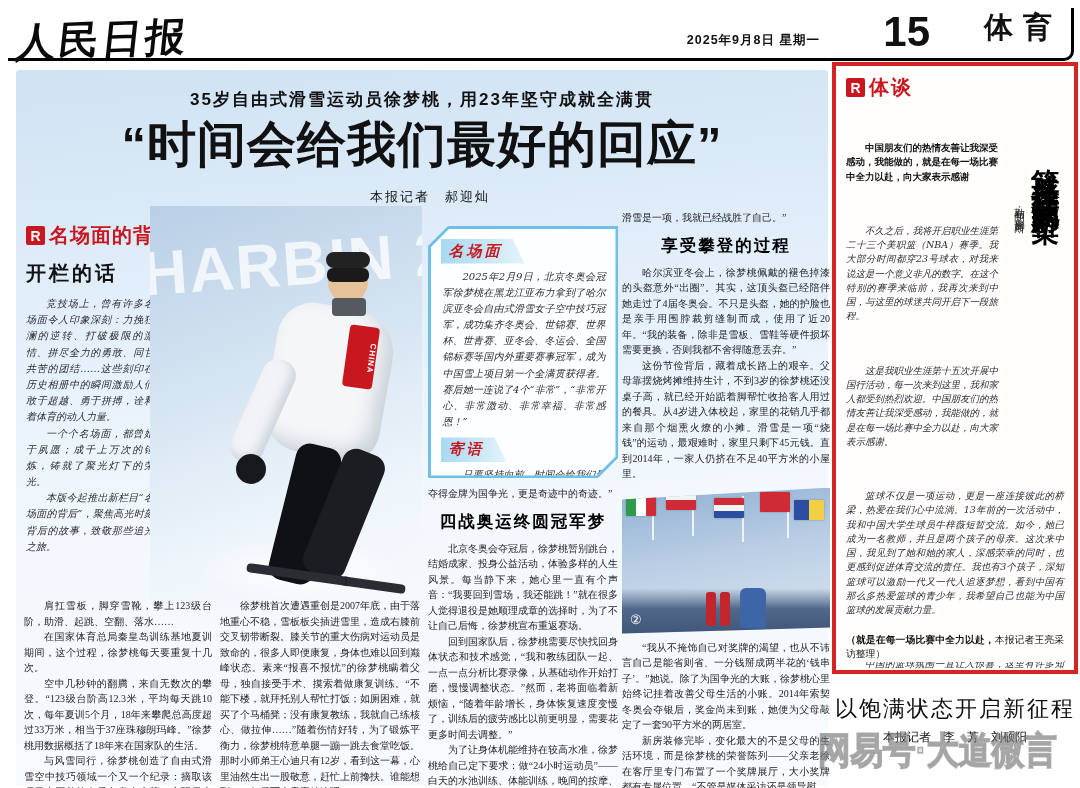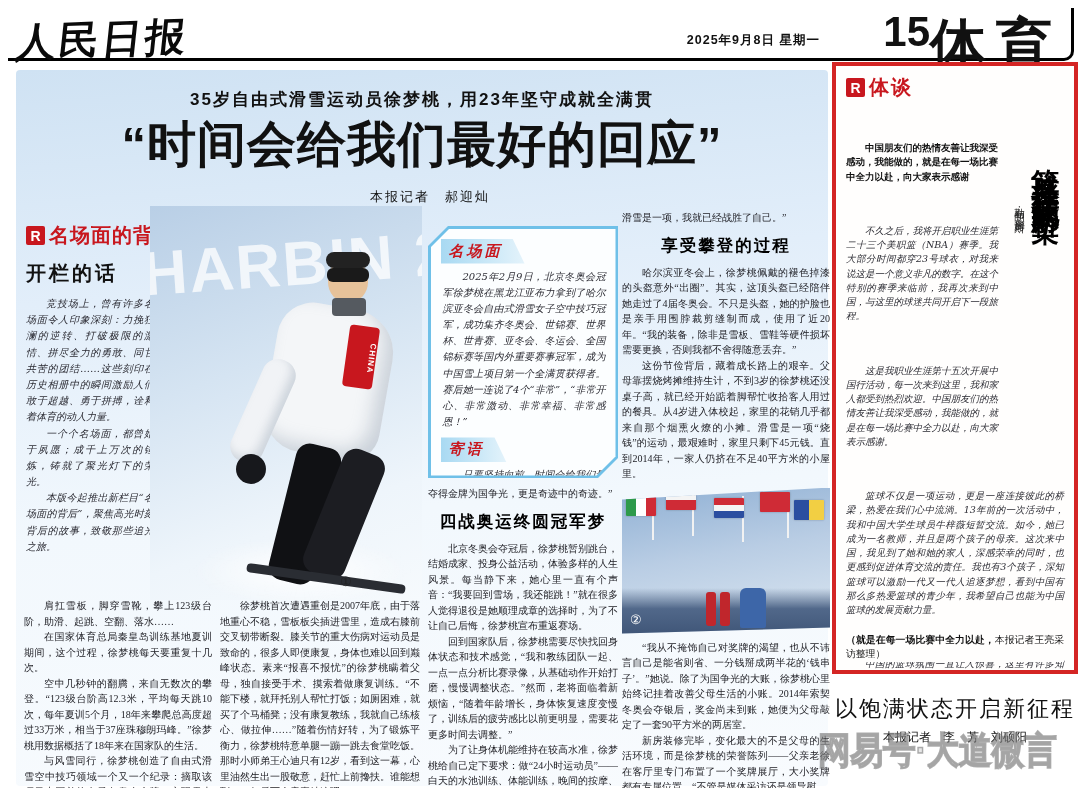--- a/index.html
+++ b/index.html
@@ -10,21 +10,21 @@
     font-family:"Liberation Sans", sans-serif; color:#111;
   }
   
   .masthead-logo {
     position:absolute; left:16px; top:12px; font-family:"DejaVu Serif", serif;
     font-weight:bold; font-size:40px; letter-spacing:3px; color:#0a0a0a;
     transform:skewX(-8deg) rotate(-2deg);
   }
   .masthead-date { position:absolute; right:260px; top:32px; font-size:12.5px; font-weight:bold; letter-spacing:1px; }
   .masthead-page { position:absolute; right:150px; top:8px; font-size:42px; font-weight:bold; }
-  .masthead-section { position:absolute; right:18px; top:8px; font-size:56px; font-weight:bold; letter-spacing:10px; }
+  .masthead-section { position:absolute; right:18px; top:8px; font-size:29px; font-weight:bold; letter-spacing:10px; }
   .masthead-rule {
     position:absolute; left:8px; right:6px; top:8px; height:53px;
     border-bottom:3px solid #000; border-right:3px solid #000; border-bottom-right-radius:10px;
   }
   
   .main-bg {
     position:absolute; left:16px; top:70px; width:812px; height:716px;
     background:linear-gradient(175deg,#cfe2f3 0%, #e2eefa 30%, #f2f8fd 60%, #f8fbfe 100%);
     border-radius:4px;
   }

